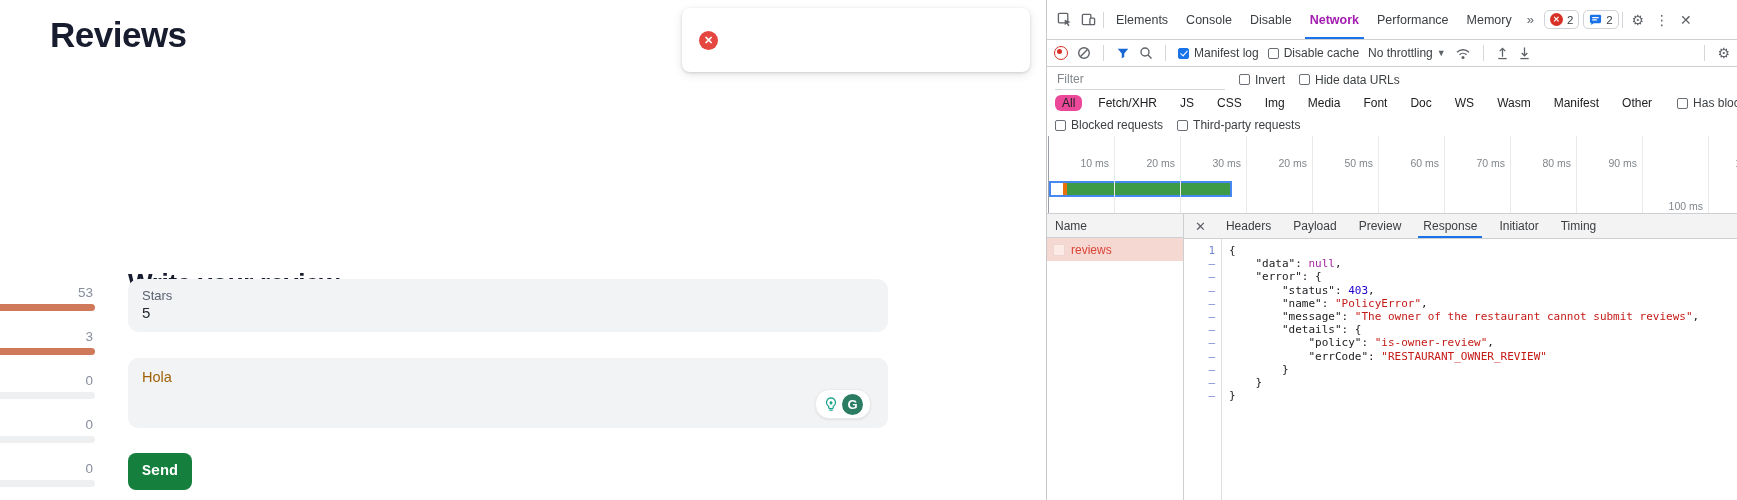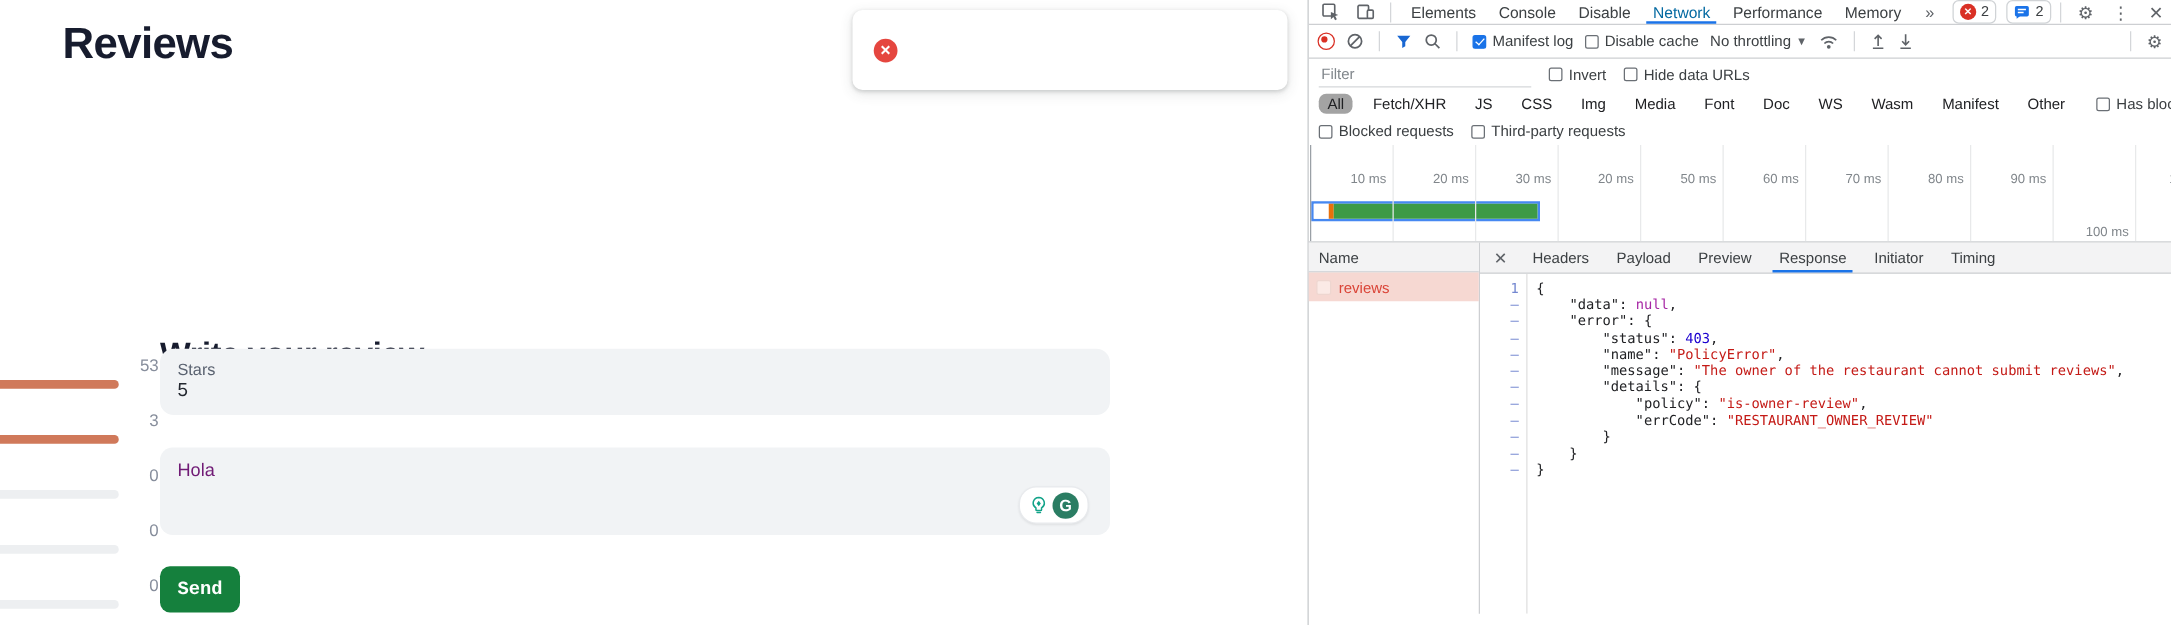--- a/index.html
+++ b/index.html
@@ -9,49 +9,49 @@
 
   
   .page-title{left:50px;top:-6px;font-size:35px;font-weight:800;color:#171c2e;letter-spacing:-.5px;line-height:1;}
   .toast{left:682px;top:8px;width:348px;height:64px;background:#fff;border-radius:8px;
          box-shadow:0 1px 3px rgba(60,64,67,.18),0 3px 10px rgba(60,64,67,.12);
          display:flex;align-items:center;gap:13px;padding:0 17px;box-sizing:border-box;}
   .toast-ic{width:19px;height:19px;border-radius:50%;background:#e5463f;color:#fff;font-size:11px;font-weight:700;
             display:flex;align-items:center;justify-content:center;flex:none;}
   .toast-msg{font-size:15px;color:#3f434a;line-height:19px;width:272px;}
 
-  .ratings{left:0;top:287px;width:97px;height:210px;padding-left:34px;}
+  .ratings{left:0;top:287px;width:97px;height:210px;}
   .rt-num{position:absolute;right:4px;width:60px;text-align:right;font-size:13.5px;color:#878e9c;line-height:12px;}
   .rt-bar{position:absolute;left:-28px;width:123px;height:7px;border-radius:4px;}
   .rt-bar.filled{background:#d0795a;}
   .rt-bar.empty{background:#edeff1;}
 
   .form-h2{left:128px;top:246px;font-size:26px;font-weight:800;color:#171c2e;letter-spacing:-.3px;}
   .field{left:128px;width:760px;background:#f1f3f5;border-radius:10px;box-sizing:border-box;}
   .stars-field{top:279px;height:53px;padding:9px 14px;border-radius:11px;}
   .f-label{font-size:13px;color:#5a6270;line-height:15px;}
   .f-value{font-size:15px;color:#23272f;line-height:20px;}
   .review-field{top:358px;height:70px;padding:11px 14px;}
-  .review-text{font-size:14.5px;color:#701a75;}
+  .review-text{font-size:14.5px;color:#a16207;}
   .gram-pill{position:absolute;right:17px;bottom:9px;width:54px;height:28px;background:#fff;border:1px solid #e8eaed;
              border-radius:14px;box-shadow:0 1px 2px rgba(0,0,0,.08);display:flex;align-items:center;justify-content:center;gap:3px;}
   .g-circle{width:21px;height:21px;border-radius:50%;background:#2a7d63;color:#fff;font-size:13px;font-weight:700;
             display:flex;align-items:center;justify-content:center;}
   .send-btn{left:128px;top:453px;width:64px;height:37px;background:#15803d;border:none;border-radius:8px;
             color:#fff;font-size:15px;font-weight:600;font-family:Liberation Mono, monospace;display:flex;align-items:center;justify-content:center;cursor:pointer;}
 
   
   .devtools{left:1046px;top:0;width:691px;height:500px;border-left:1px solid #c6c9cc;background:#fff;
             box-sizing:border-box;font-size:12px;color:#3c4043;}
   .dt-row{display:flex;align-items:center;box-sizing:border-box;}
-  .dt-tabbar{height:20px;border-bottom:1px solid #cdcfd2;padding-left:5px;justify-content:space-between;}
+  .dt-tabbar{height:40px;border-bottom:1px solid #cdcfd2;padding-left:5px;}
   .icbtn{width:24px;height:24px;display:flex;align-items:center;justify-content:center;flex:none;color:#5f6368;}
   .vdiv{width:1px;height:16px;background:#d4d6d9;margin:0 3px;flex:none;}
   .dt-tab{height:100%;display:flex;align-items:center;padding:0 9px;font-size:12.5px;color:#3c4043;position:relative;white-space:nowrap;}
-  .dt-tab.active{color:#0369a1;}
+  .dt-tab.active{color:#a21caf;font-weight:bold;}
   .dt-tab.active::after{content:"";position:absolute;left:4px;right:4px;bottom:0;height:2px;background:#1a73e8;}
   .more-tabs{font-size:13px;color:#5f6368;padding:0 6px;}
   .badge{display:flex;align-items:center;gap:4px;border:1px solid #d0d3d6;border-radius:5px;padding:2px 5px;margin-left:4px;}
   .badge .cnt{font-size:11.5px;color:#3c4043;}
   .err-dot{width:13px;height:13px;border-radius:50%;background:#d93025;color:#fff;font-size:8px;font-weight:700;
            display:flex;align-items:center;justify-content:center;}
   .glyph{font-size:14px;color:#5f6368;}
   .dt-toolbar{height:27px;border-bottom:1px solid #cdcfd2;padding:0 7px;gap:9px;}
   .rec{width:12px;height:12px;border:1.5px solid #d93025;border-radius:50%;position:relative;flex:none;}
   .rec::after{content:"";position:absolute;left:2px;top:2px;width:5px;height:5px;background:#d93025;border-radius:50%;}
@@ -60,21 +60,21 @@
   .cb.on::after{content:"";position:absolute;left:3px;top:0;width:3px;height:6px;border:solid #fff;border-width:0 1.5px 1.5px 0;transform:rotate(42deg);}
   .cklabel{display:flex;align-items:center;gap:5px;white-space:nowrap;}
   .throttle{display:flex;align-items:center;gap:4px;color:#3c4043;white-space:nowrap;}
   .spacer{flex:1;}
   .dt-filterrow{height:25px;padding:0 8px;gap:14px;}
   .filter-input{width:166px;height:17px;border:none;border-bottom:1px solid #d5d7da;font-size:12px;color:#202124;
                 font-family:inherit;outline:none;background:transparent;}
   .filter-input::placeholder{color:#80868b;}
   .dt-typerow{height:22px;padding:0 8px;gap:9px;font-size:12px;}
   .chip{padding:1px 7px;border-radius:6px;color:#202124;white-space:nowrap;}
-  .chip.active{background:#a3a3a3;}
+  .chip.active{background:#ec4899;}
   .dt-blockedrow{height:22px;padding:0 8px;gap:14px;}
   .timeline{position:relative;height:77px;border-bottom:1px solid #cdcfd2;overflow:hidden;}
   .grid{position:absolute;top:0;bottom:0;width:1px;background:#e8e9ea;}
   .grid.zero{background:#9aa0a6;}
   .rlabel{position:absolute;top:21px;width:57px;text-align:right;font-size:10.5px;color:#80868b;white-space:nowrap;}
   .overview{position:absolute;left:2px;top:45px;width:179px;height:12px;border:2px solid #4688f1;display:flex;}
   .ov-w{width:12px;background:#fff;}
   .ov-o{width:4px;background:#e8710a;}
   .ov-g{flex:1;background:#3d9a46;}
   .dt-main{display:flex;height:297px;}

